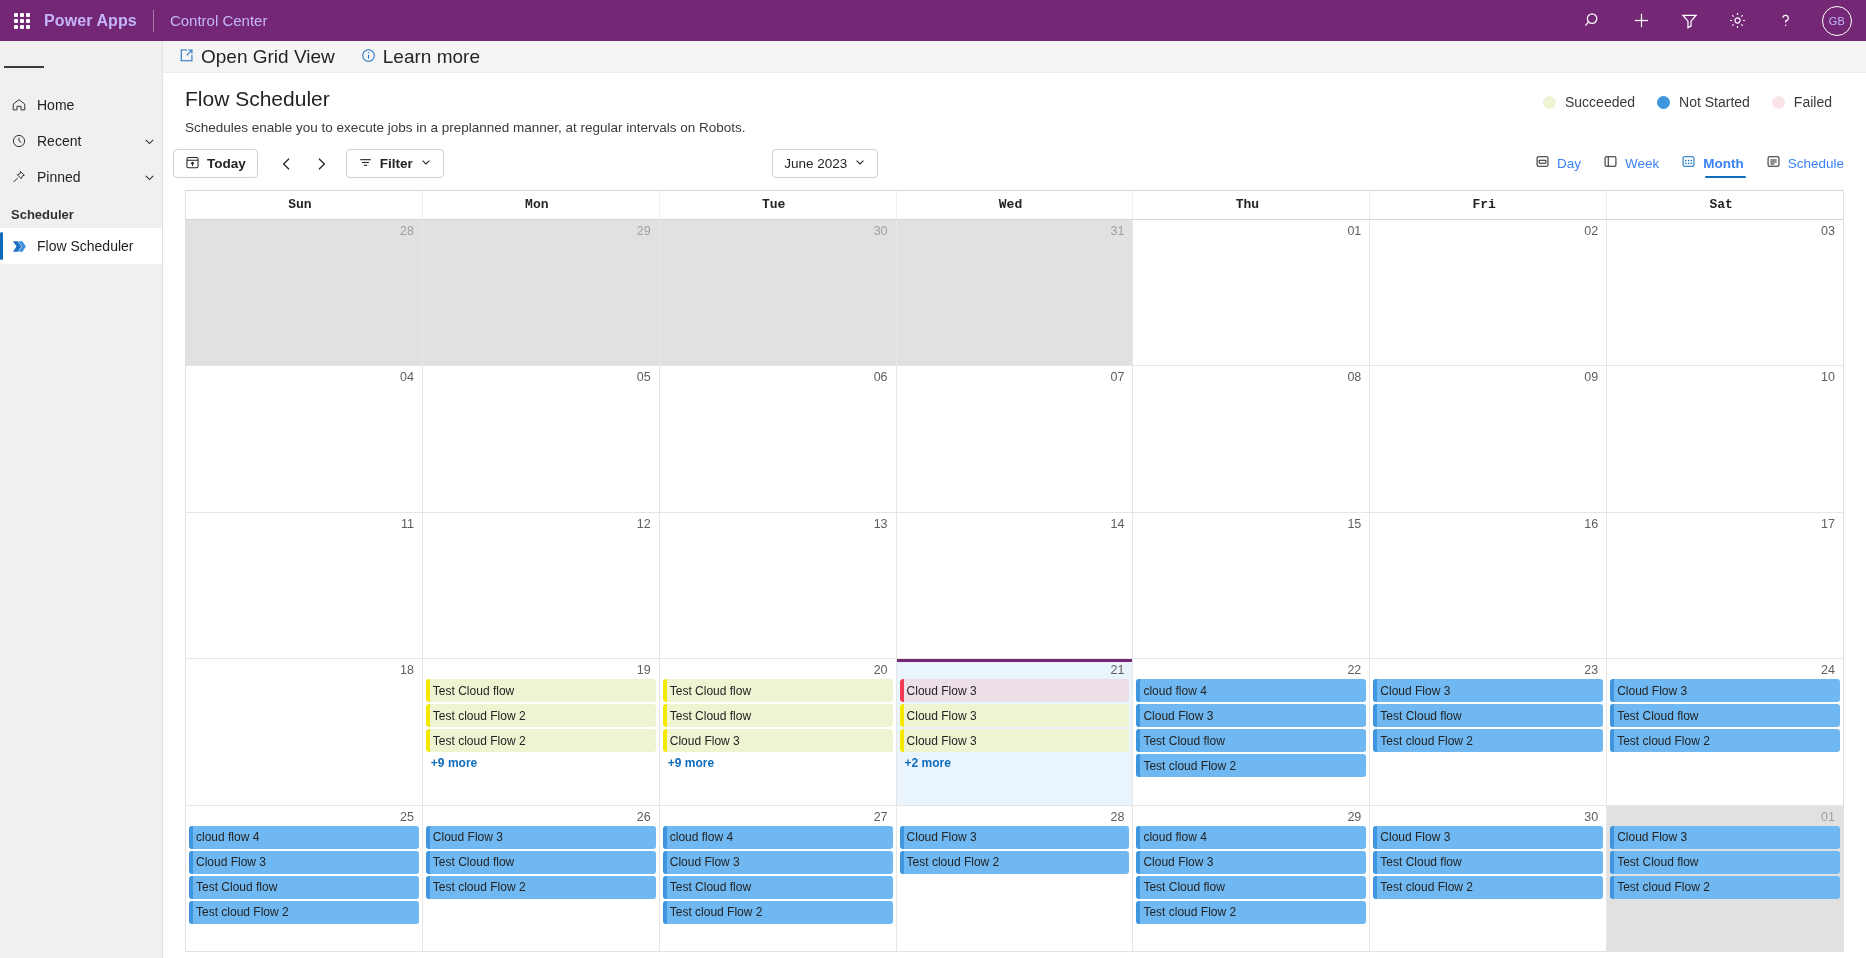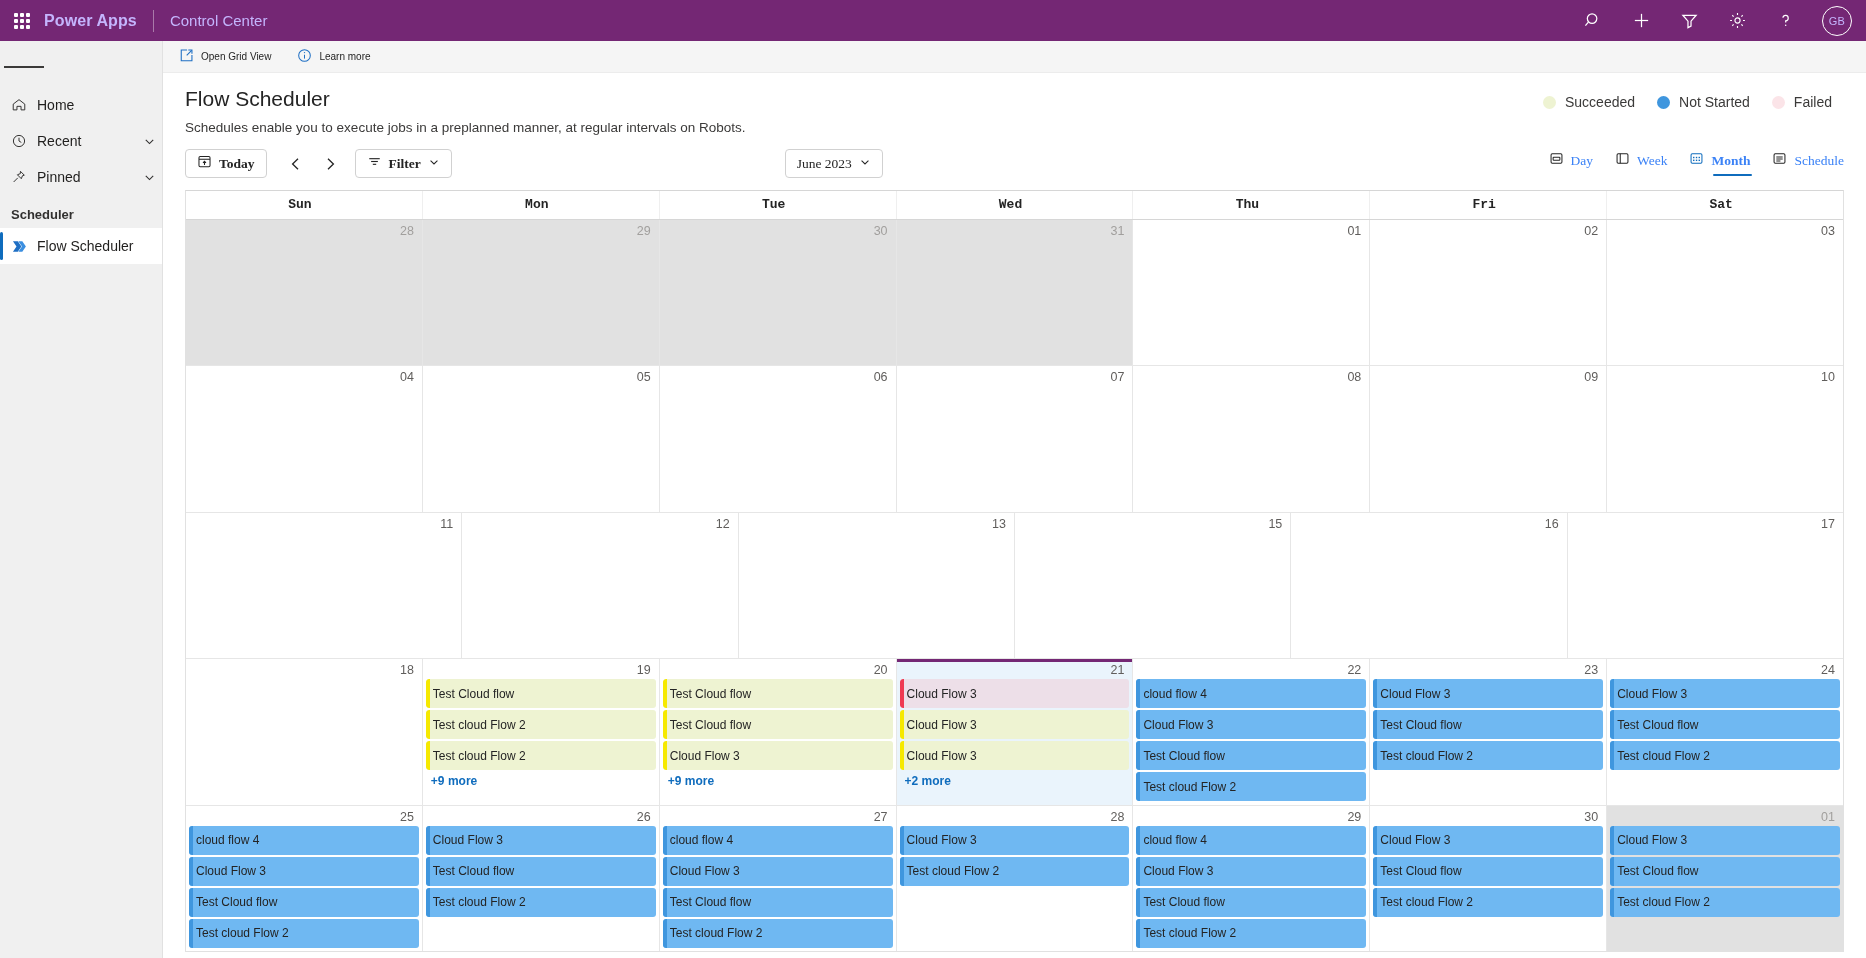--- a/index.html
+++ b/index.html
@@ -95,39 +95,38 @@
 
   .cmdbar {
     height: 32px; min-height: 32px;
     background: #f5f5f5;
     border-bottom: 1px solid #ececec;
     display: flex; align-items: center;
     padding-left: 12px; gap: 18px;
   }
   .cmd-btn {
     display: flex; align-items: center; gap: 7px;
-    font-size: 10px; color: #242424; cursor: pointer;
+    font-size: 19px; color: #242424; cursor: pointer;
     padding: 2px 4px;
   }
 
   .page-head {
     padding: 14px 22px 0 22px;
     display: flex; align-items: flex-start;
   }
   .page-title { font-size: 21px; color: #242424; font-weight: normal; }
   .legend { margin-left: auto; display: flex; align-items: center; gap: 10px; padding-top: 7px; }
   .legend-item { display: flex; align-items: center; gap: 9px; margin-right: 12px; font-size: 14px; color: #3b3a39; }
   .legend-dot { width: 13px; height: 13px; border-radius: 50%; }
   .page-sub { padding: 9px 22px 0 22px; font-size: 13.5px; color: #3b3a39; }
 
   
   .toolbar {
-    display: flex; align-items: center;
-    padding: 14px 22px 12px 22px;
-    font-family: Liberation Serif, serif;
+    display: flex; align-items: flex-end;
+    padding: 14px 22px 12px 10px;
   }
   .btn {
     height: 29px; border: 1px solid #d1d1d1; border-radius: 4px;
     background: #ffffff; display: inline-flex; align-items: center;
     gap: 7px; padding: 0 11px; font-size: 13.5px; color: #242424;
     cursor: pointer; white-space: nowrap;
   }
   .btn b { font-weight: bold; }
   .navarrow {
     width: 30px; height: 29px; display: inline-flex;
@@ -175,21 +174,21 @@
     content: ""; position: absolute; left: 0; right: 0; top: 0; height: 3px;
     background: #742774;
   }
   .daynum {
     text-align: right; font-size: 12.5px; color: #605e5c;
     padding: 4px 6px 2px 0; line-height: 14px;
   }
   .day.other .daynum { color: #a19f9d; }
 
   .evt {
-    height: 29px; margin: 0 1px 2px 1px; border-radius: 3px;
+    height: 23px; margin: 0 1px 2px 1px; border-radius: 3px;
     display: flex; align-items: center; font-size: 12px;
     color: #242424; padding-left: 7px; cursor: pointer;
     overflow: hidden; white-space: nowrap;
     position: relative;
   }
   .evt::before {
     content: ""; position: absolute; left: 0; top: 0; bottom: 0; width: 4px;
     border-radius: 3px 0 0 3px;
   }
   .evt.succeeded { background: #eef3d2; }
@@ -523,20 +522,23 @@
               <div class="day">
                 <div class="daynum">11</div>
               </div>
               <div class="day">
                 <div class="daynum">12</div>
               </div>
               <div class="day">
                 <div class="daynum">13</div>
               </div>
               <div class="day">
+                <div class="daynum">14</div>
+              </div>
+              <div class="day">
                 <div class="daynum">15</div>
               </div>
               <div class="day">
                 <div class="daynum">16</div>
               </div>
               <div class="day">
                 <div class="daynum">17</div>
               </div>
             </div>
             <div class="week">

